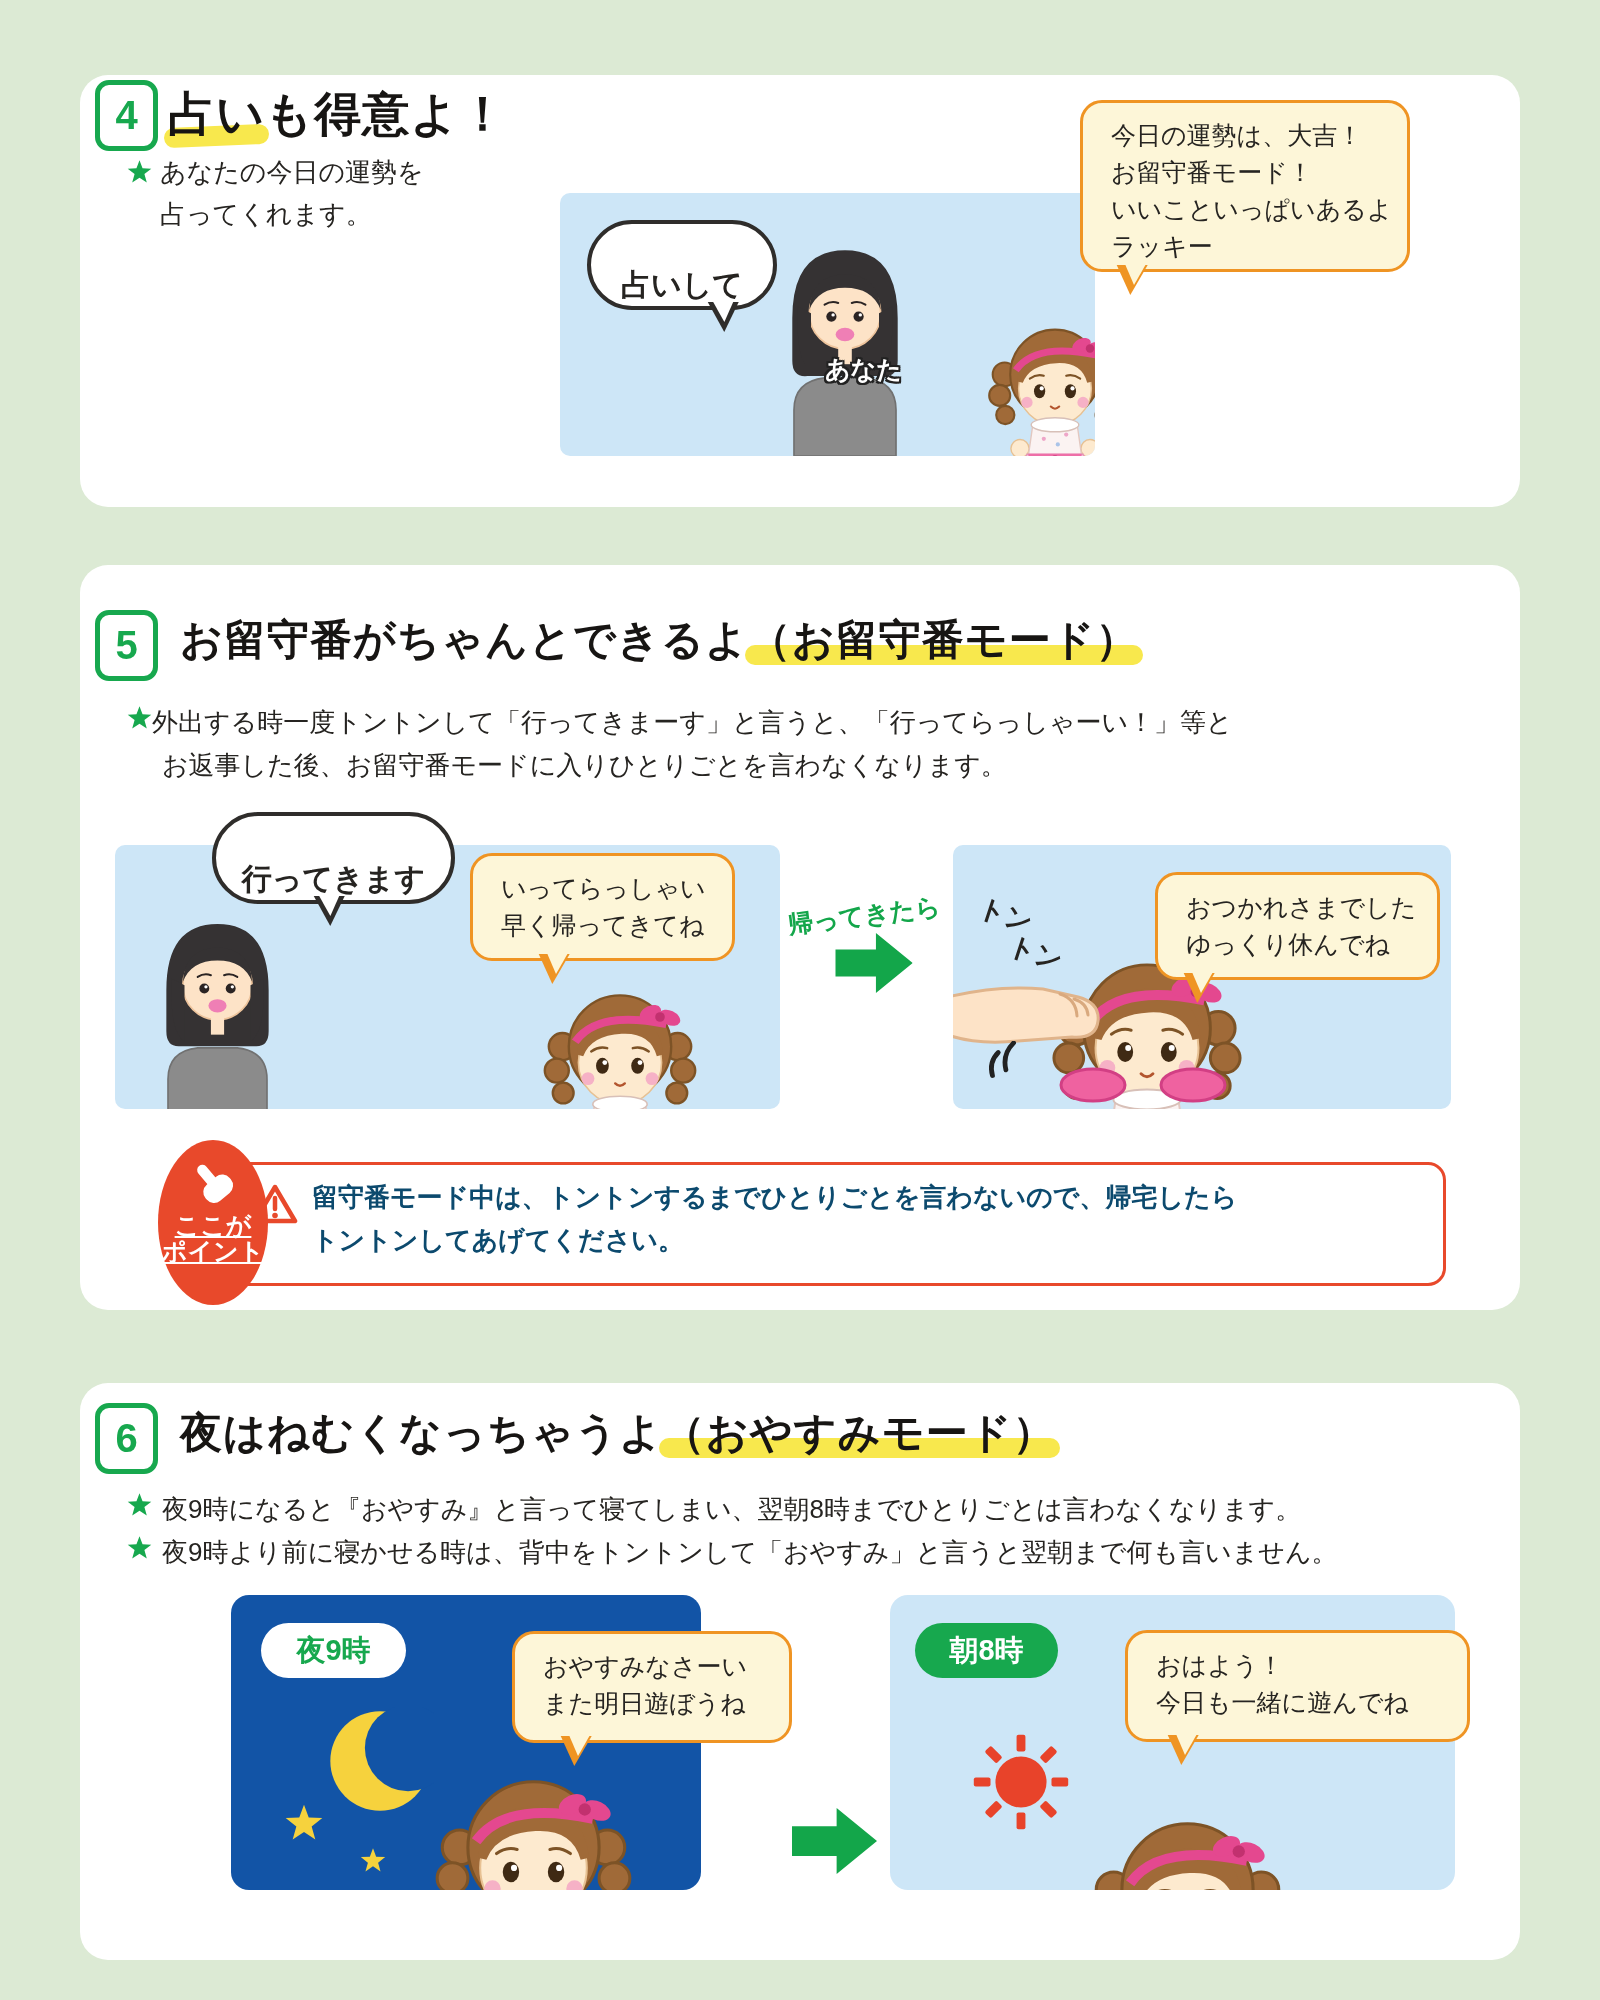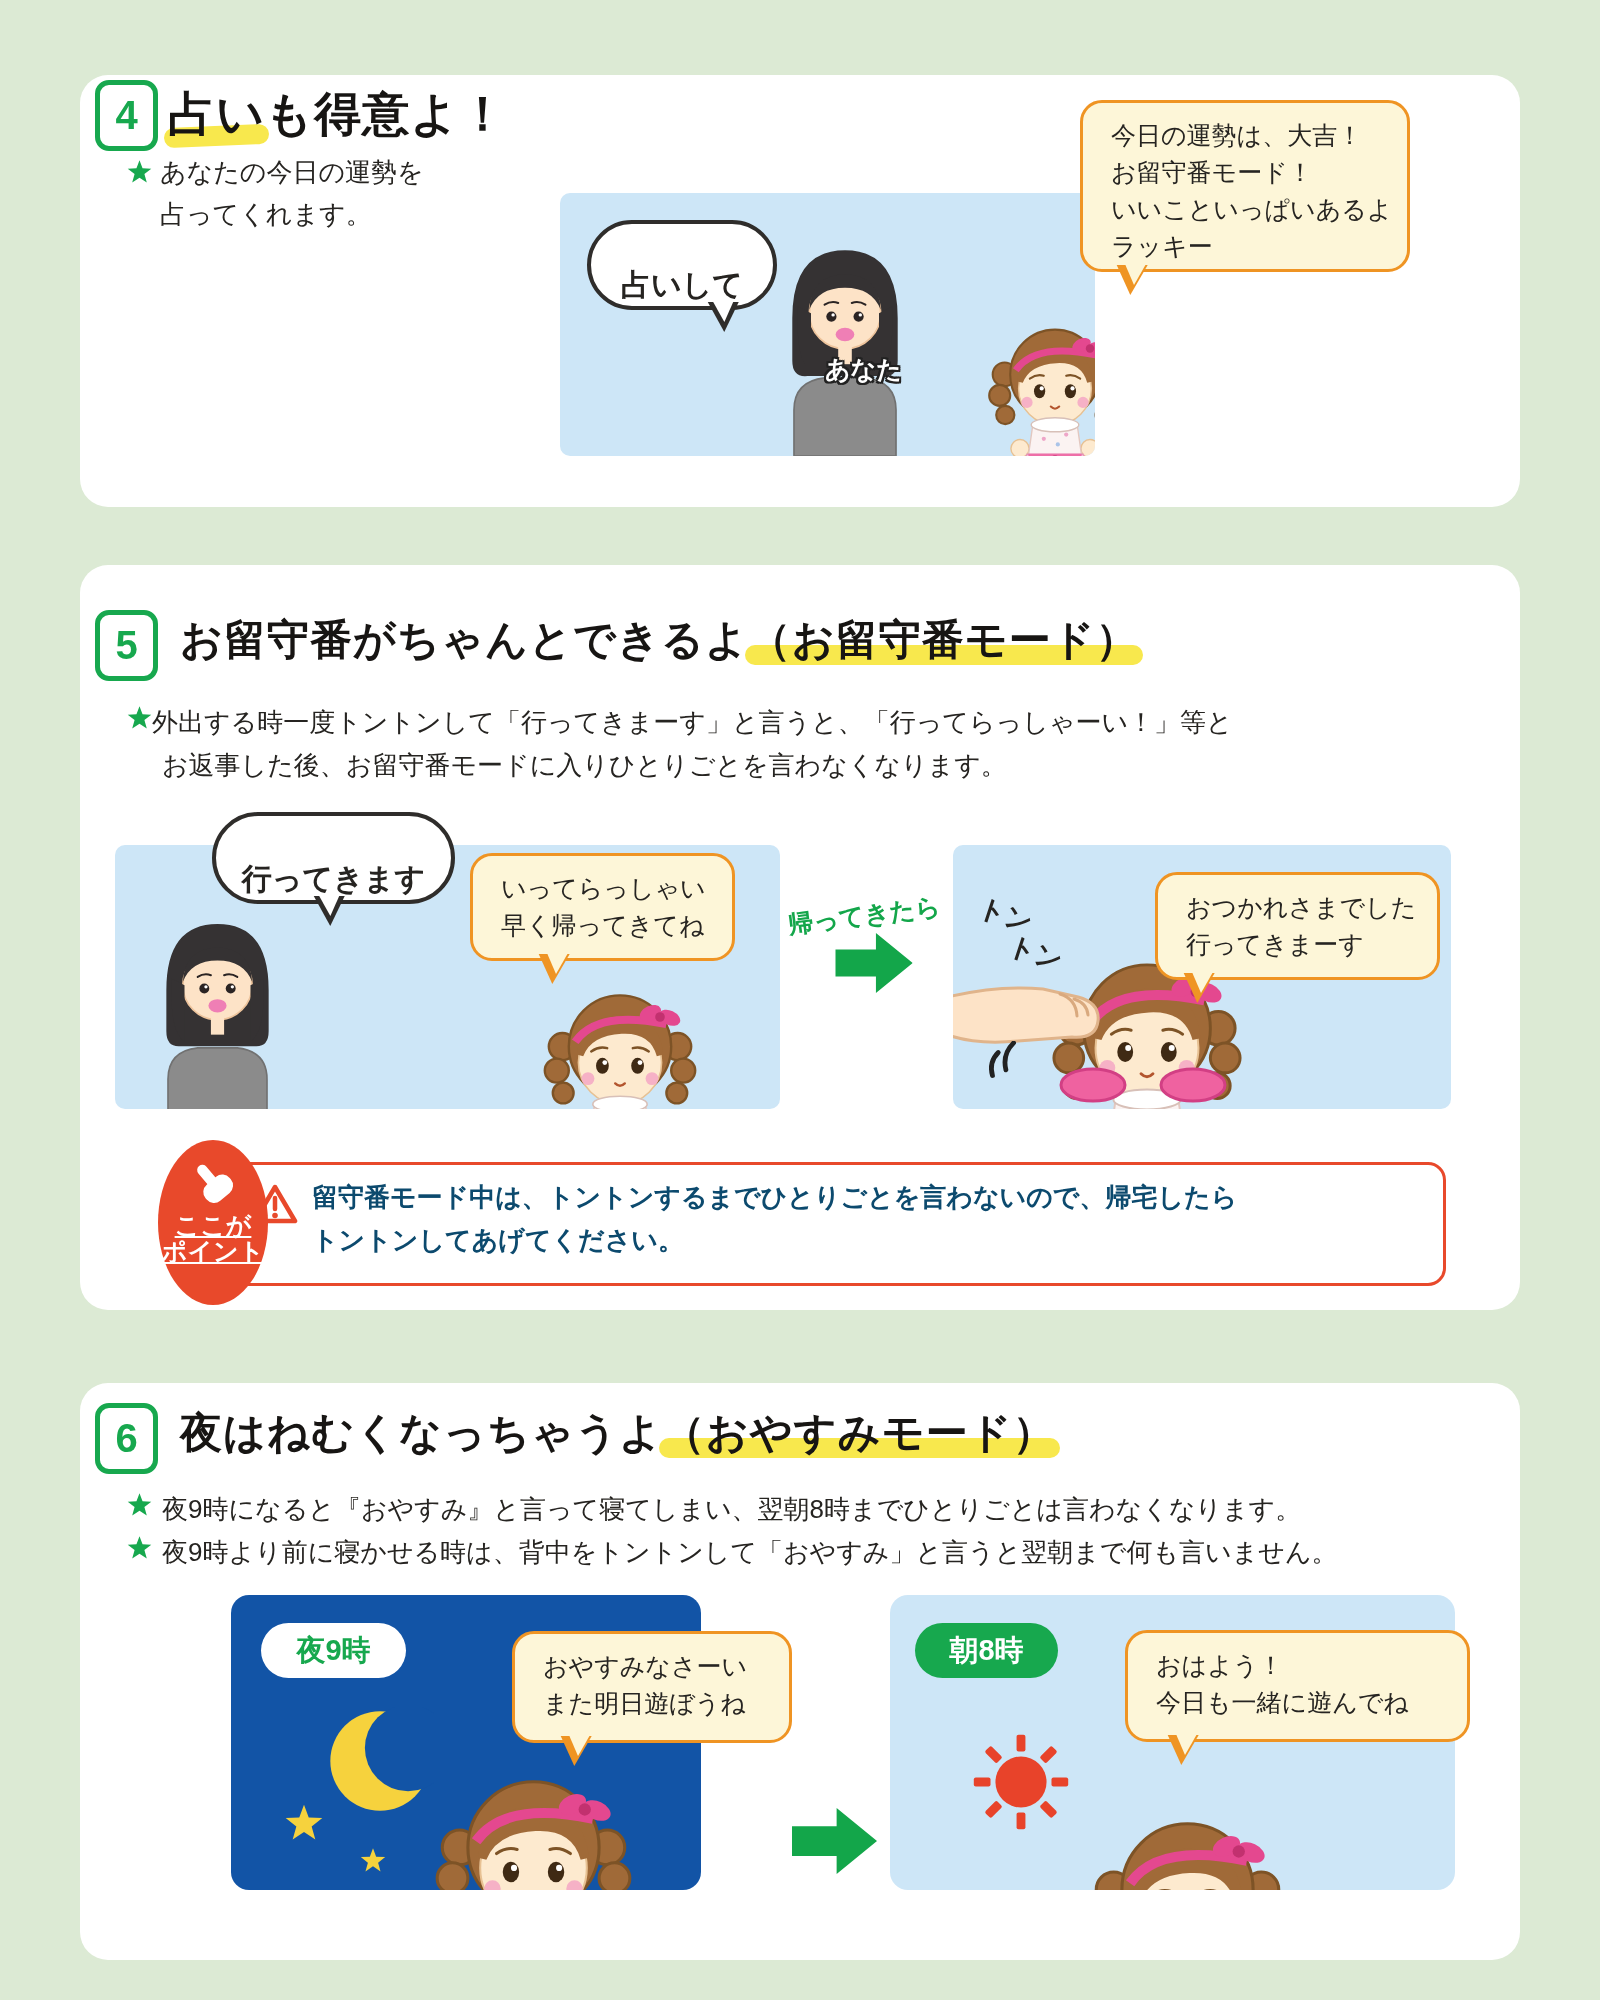--- a/index.html
+++ b/index.html
@@ -200,21 +200,21 @@
         <path d="M0,34 Q50,22 95,26 L130,34 Q152,40 150,58 Q148,76 124,74 L70,78 Q28,82 0,72 Z" fill="#fde3c7" stroke="#e0b48b" stroke-width="3"></path>
         <path d="M126,36 q13,4 14,16" stroke="#d9a97e" stroke-width="3" fill="none" stroke-linecap="round"></path>
         <path d="M112,31 q16,5 17,22" stroke="#d9a97e" stroke-width="3" fill="none" stroke-linecap="round"></path>
       </svg>
       <svg class="abs" style="left:30px; top:196px;" width="42" height="48" viewBox="0 0 40 50">
         <path d="M30,2 Q18,14 22,30" stroke="#222" stroke-width="5" fill="none" stroke-linecap="round"></path>
         <path d="M14,12 Q4,22 8,36" stroke="#222" stroke-width="5" fill="none" stroke-linecap="round"></path>
       </svg>
       <div class="bubble bubble-y ty-dl" style="left:202px; top:27px; width:285px; height:108px; --tx:30px;">
         <div class="bl">おつかれさまでした</div>
-        <div class="bl">行ってきまーす</div>
+        <div class="bl">ゆっくり休んでね</div>
       </div>
     </ellipse></div>
 
     <div class="warn-box" style="left:150px; top:597px; width:1210px; height:118px;"></div>
     <svg class="abs" style="left:172px; top:618px;" width="46" height="42" viewBox="0 0 46 42">
       <path d="M23,4 L43,38 L3,38 Z" fill="none" stroke="#e8492b" stroke-width="4.5" stroke-linejoin="round"></path>
       <line x1="23" y1="15" x2="23" y2="26" stroke="#e8492b" stroke-width="4.5" stroke-linecap="round"></line>
       <circle cx="23" cy="32.5" r="2.8" fill="#e8492b"></circle>
     </svg>
     <div class="warn-line" style="left:232px; top:615px;">留守番モード中は、トントンするまでひとりごとを言わないので、帰宅したら</div>

